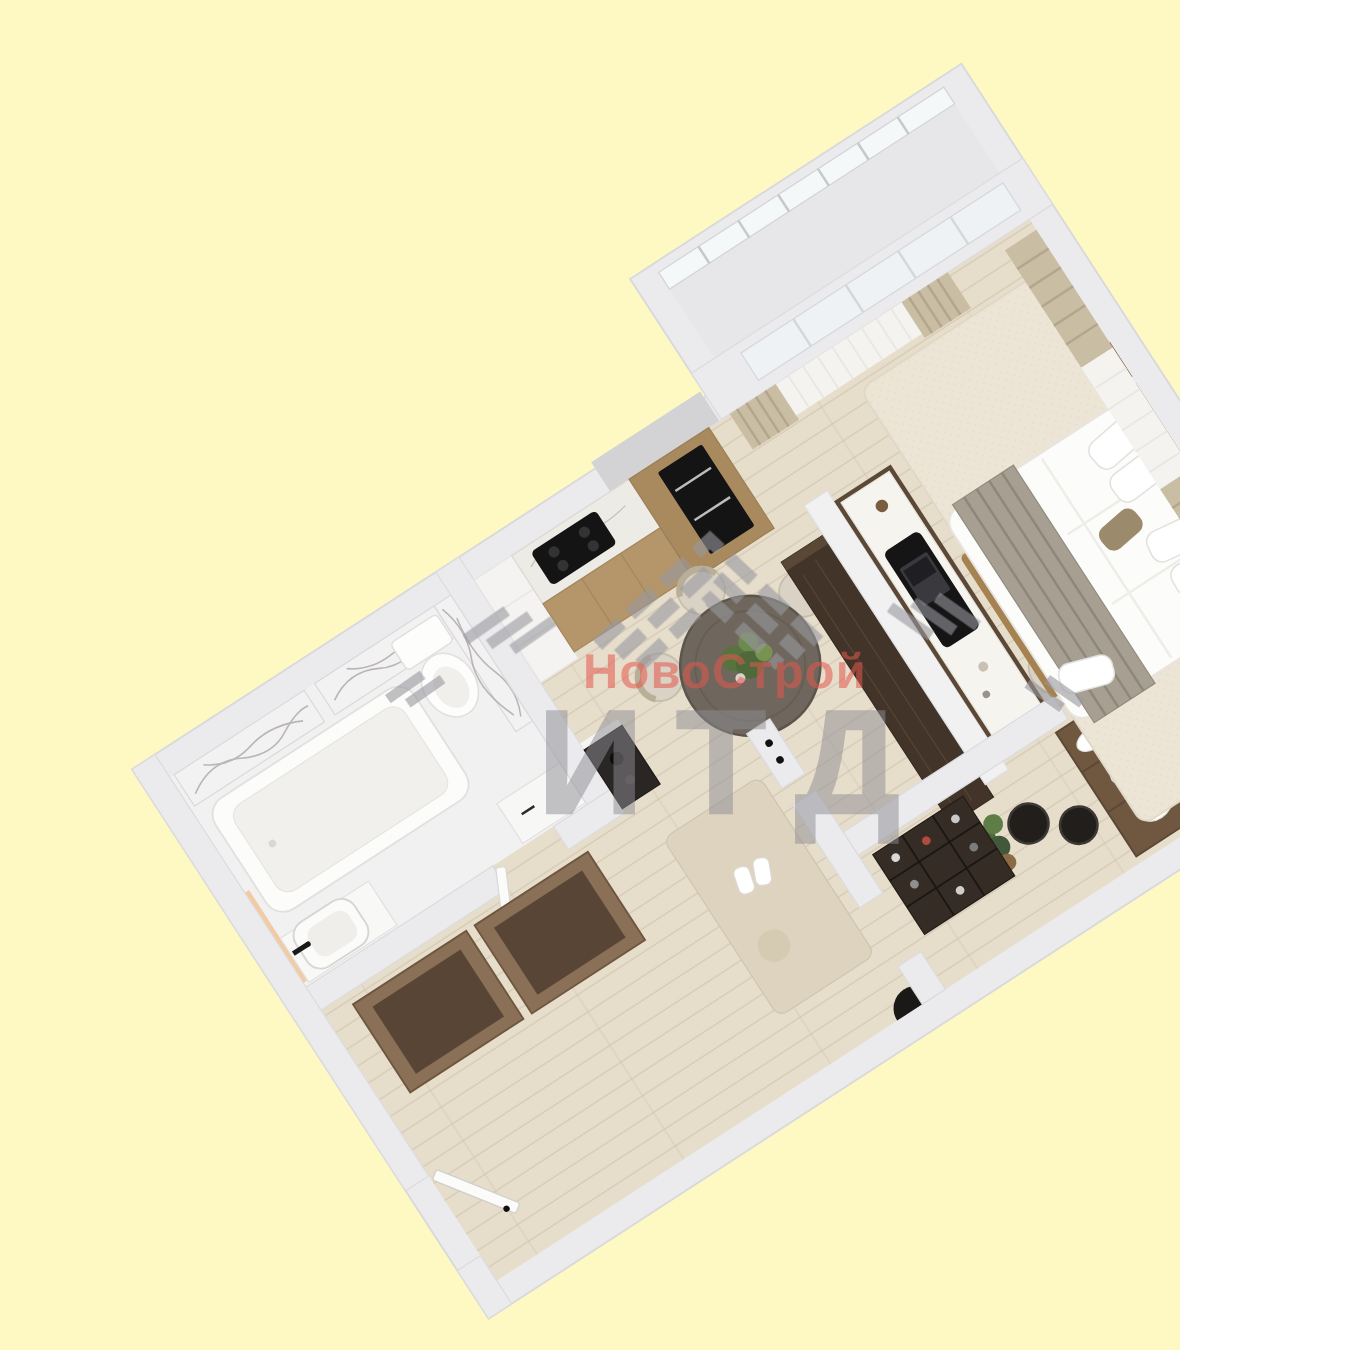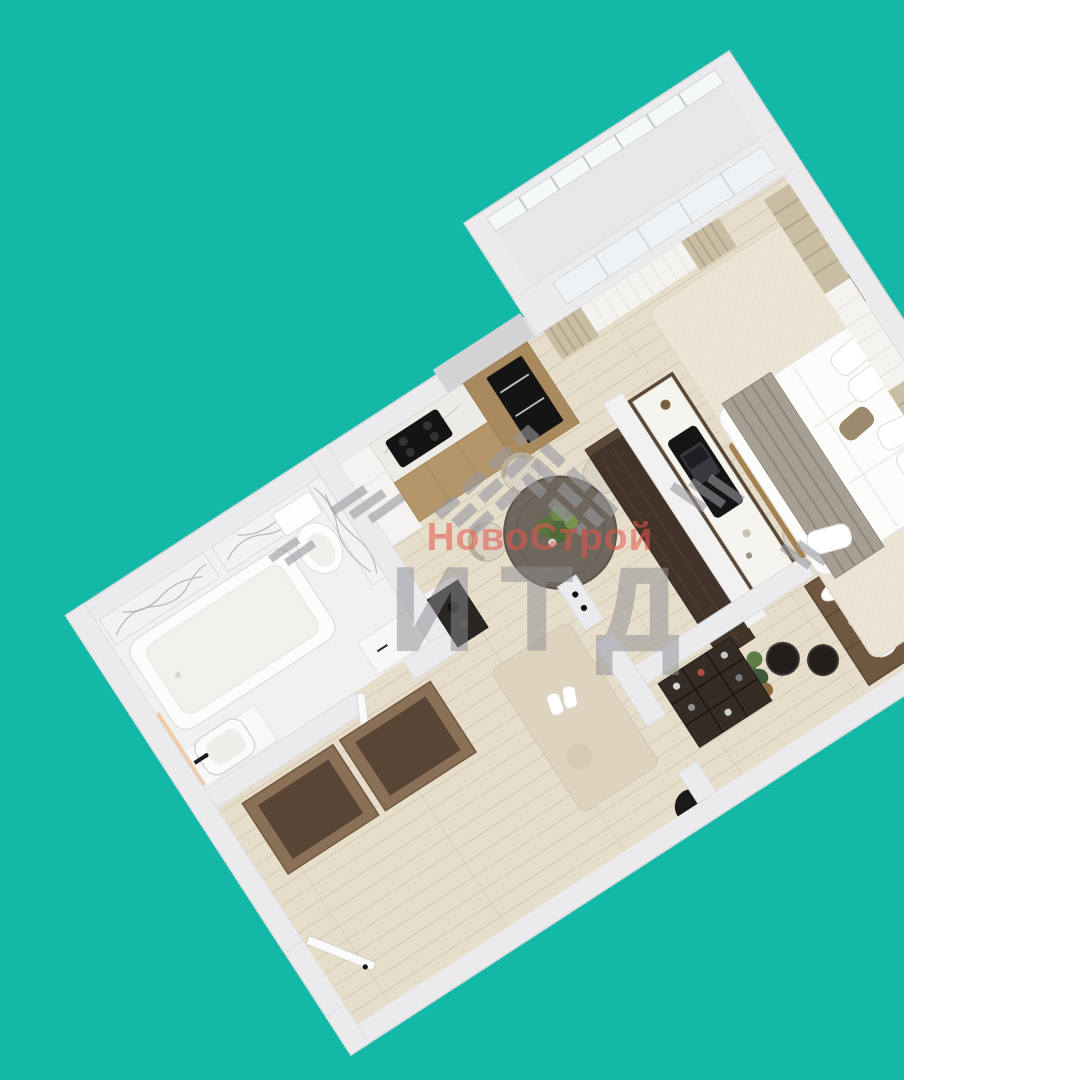--- a/index.html
+++ b/index.html
@@ -1,17 +1,17 @@
 <!DOCTYPE html>
 <html><head>
 <meta charset="utf-8">
 <style>
   html,body{margin:0;padding:0;background:#ffffff;}
-  .stage{position:relative;width:904px;height:1080px;background:#14b8a6;overflow:hidden;
-         font-family:"Liberation Sans", sans-serif;}
+  .stage{position:relative;width:904px;height:1080px;background:#fef9c3;overflow:hidden;
+         font-family:"Liberation Sans", sans-serif;padding-left:40px;}
   svg{display:block;}
   text{font-family:"Liberation Sans", sans-serif;}
   .wm-brand{font-weight:bold;font-size:39px;letter-spacing:1px;}
   .wm-abbr{font-weight:bold;font-size:118px;letter-spacing:26px;}
 </style>
 </head>
 <body>
 
 <div class="stage">
 <svg width="1080" height="1080" viewBox="0 0 1080 1080">

